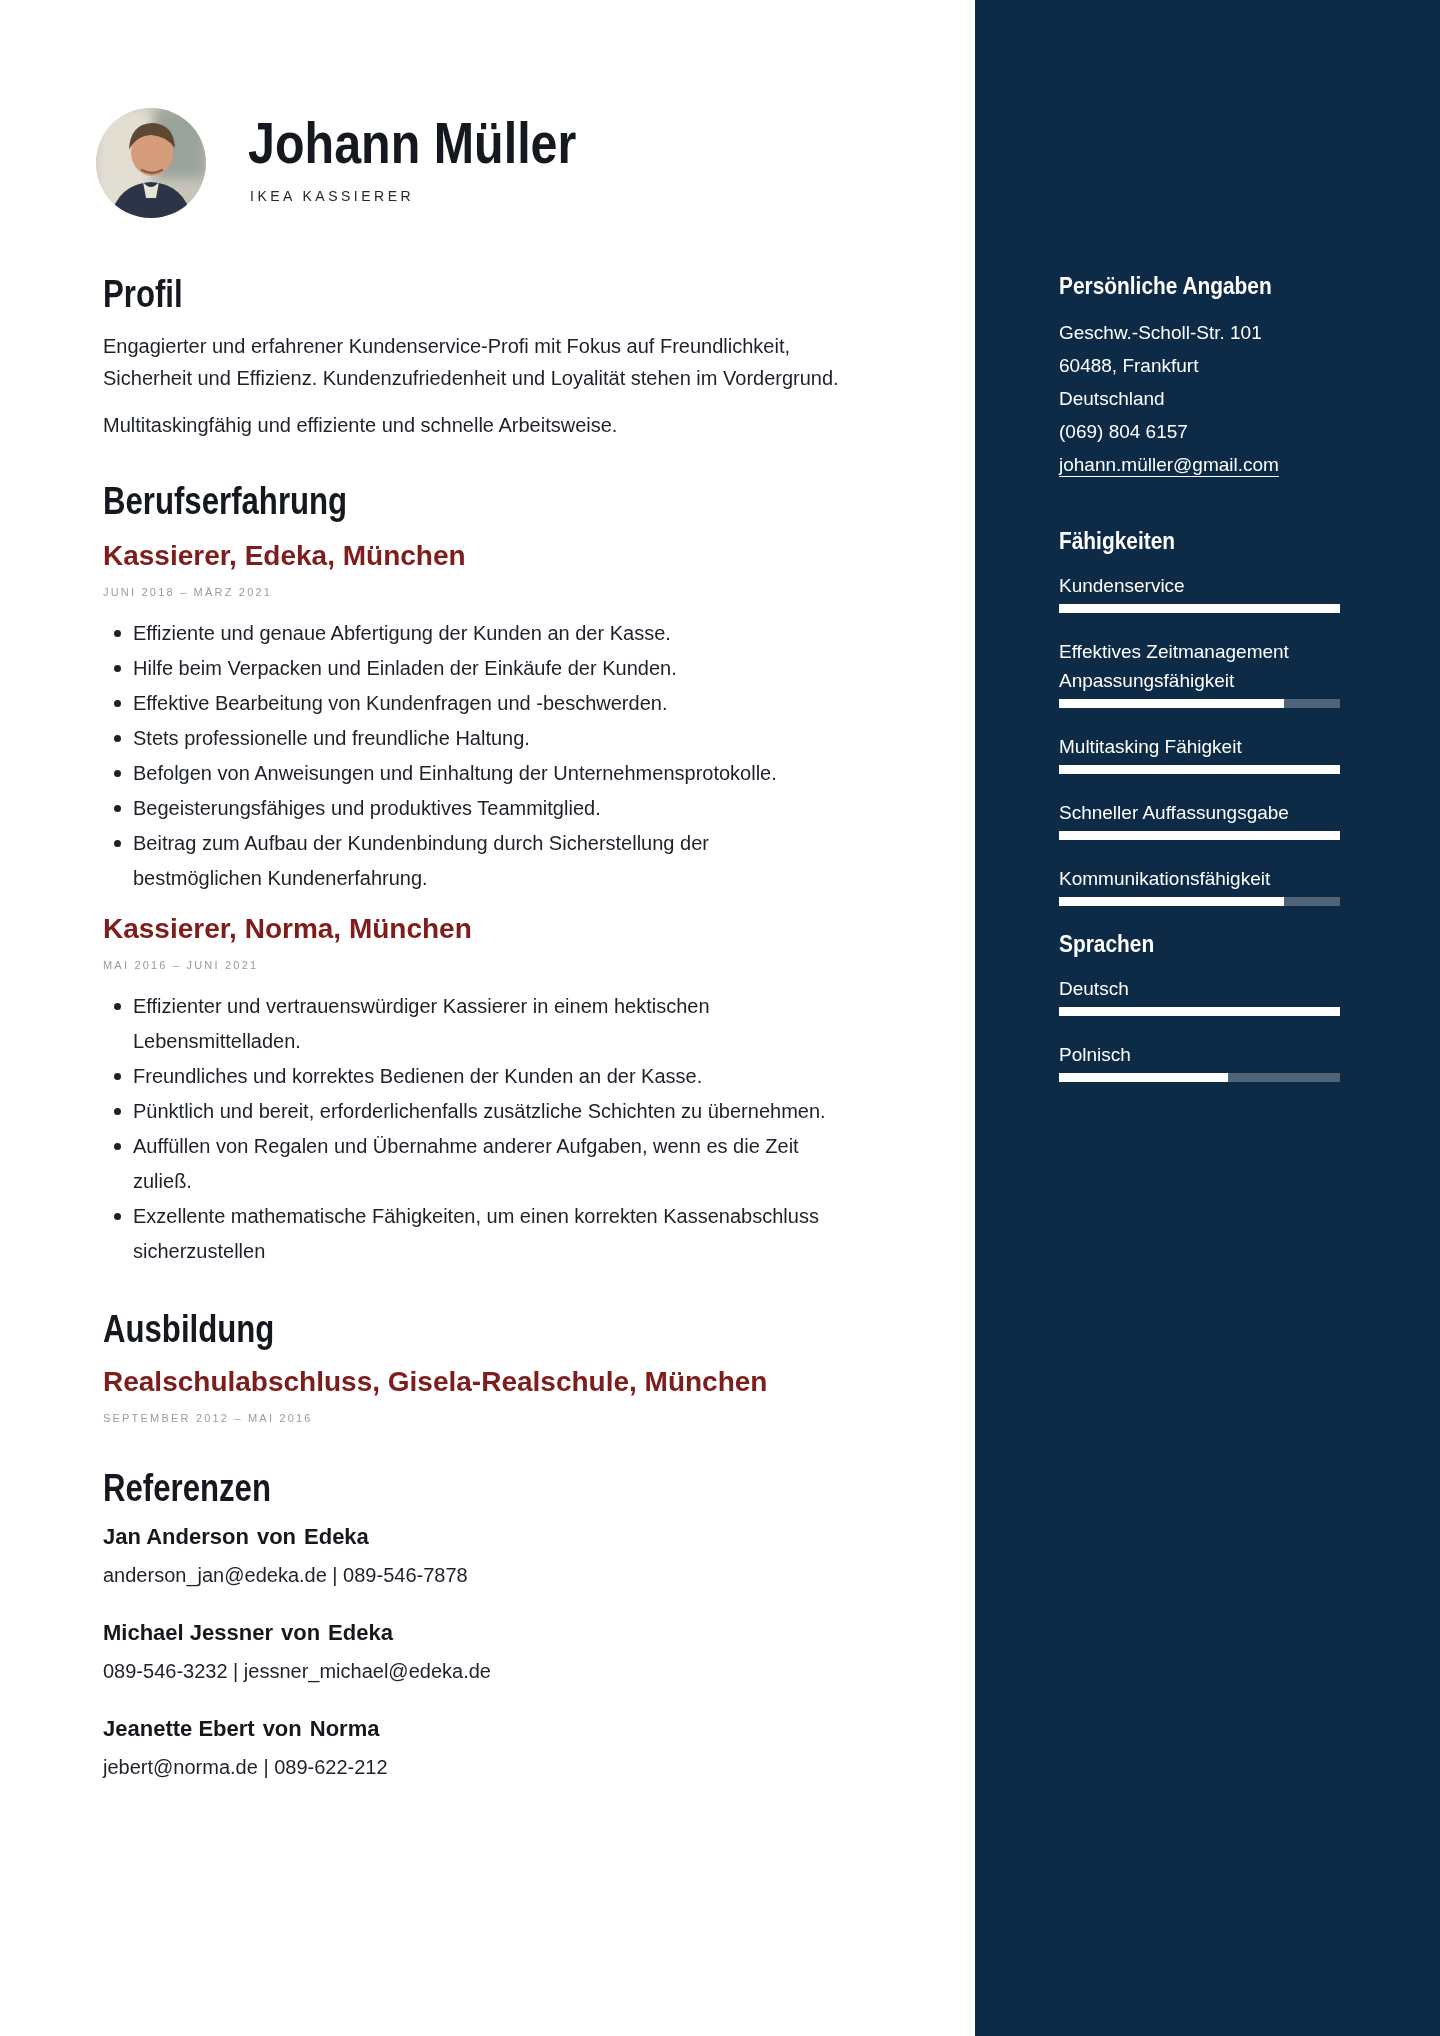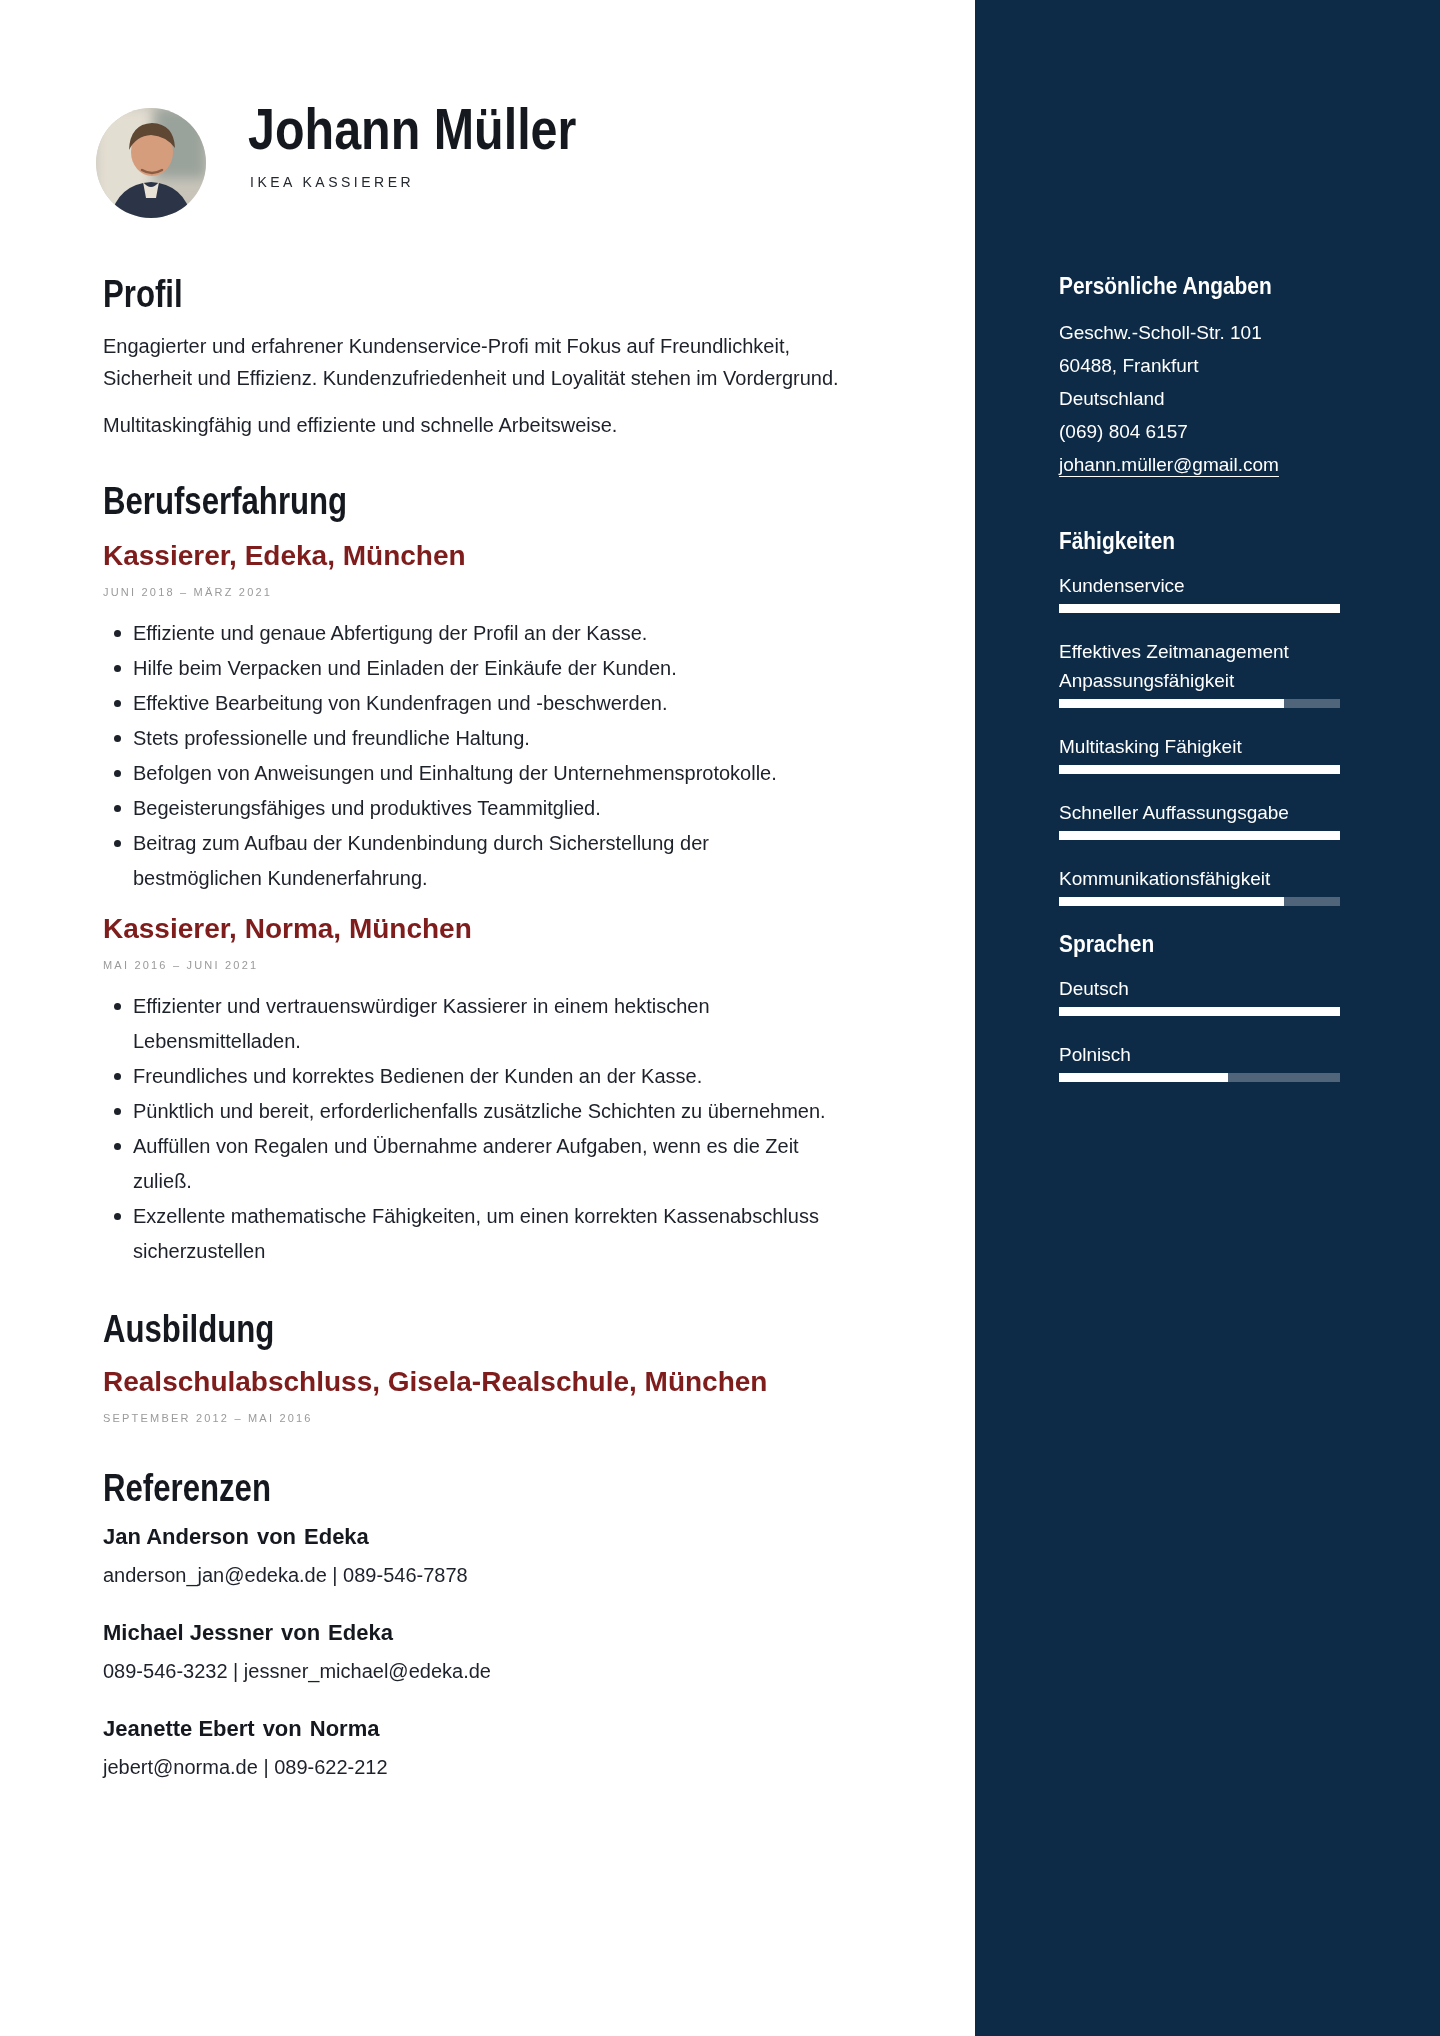--- a/index.html
+++ b/index.html
@@ -24,21 +24,21 @@
   .skill { margin-bottom:24px; }
   .skill-label { font-size:19px; line-height:29px; }
   .bar { margin-top:4px; width:281px; height:9px; background:#50647a; }
   .bar-fill { height:100%; background:#ffffff; }
   
   .main { position:absolute; left:103px; top:0; width:825px; }
   .photo {
     position:absolute; left:-7px; top:108px; width:110px; height:110px;
     border-radius:50%; overflow:hidden;
   }
-  .name-block { position:absolute; left:145px; top:100px; }
+  .name-block { position:absolute; left:145px; top:114px; }
   .candidate-name {
     margin:0; font-size:57px; line-height:58px; font-weight:700; color:#15191f;
     transform:scaleX(0.85); transform-origin:0 50%; white-space:nowrap;
   }
   .candidate-title {
     margin:16px 0 0 2px; font-size:14px; letter-spacing:3.5px; color:#23272e; font-weight:400;
   }
   .section-profile { margin-top:272px; }
   .section { margin-top:38px; }
   h2.sec {
@@ -97,21 +97,21 @@
     <p class="para">Multitaskingfähig und effiziente und schnelle Arbeitsweise.</p>
   </div>
 
   <div class="section">
     <h2 class="sec">Berufserfahrung</h2>
 
     <div>
       <h3 class="item-title">Kassierer, Edeka, München</h3>
       <div class="dates">JUNI 2018 – MÄRZ 2021</div>
       <ul class="bullets">
-        <li>Effiziente und genaue Abfertigung der Profil an der Kasse.</li>
+        <li>Effiziente und genaue Abfertigung der Kunden an der Kasse.</li>
         <li>Hilfe beim Verpacken und Einladen der Einkäufe der Kunden.</li>
         <li>Effektive Bearbeitung von Kundenfragen und -beschwerden.</li>
         <li>Stets professionelle und freundliche Haltung.</li>
         <li>Befolgen von Anweisungen und Einhaltung der Unternehmensprotokolle.</li>
         <li>Begeisterungsfähiges und produktives Teammitglied.</li>
         <li>Beitrag zum Aufbau der Kundenbindung durch Sicherstellung der
 bestmöglichen Kundenerfahrung.</li>
       </ul>
     </div>
 

